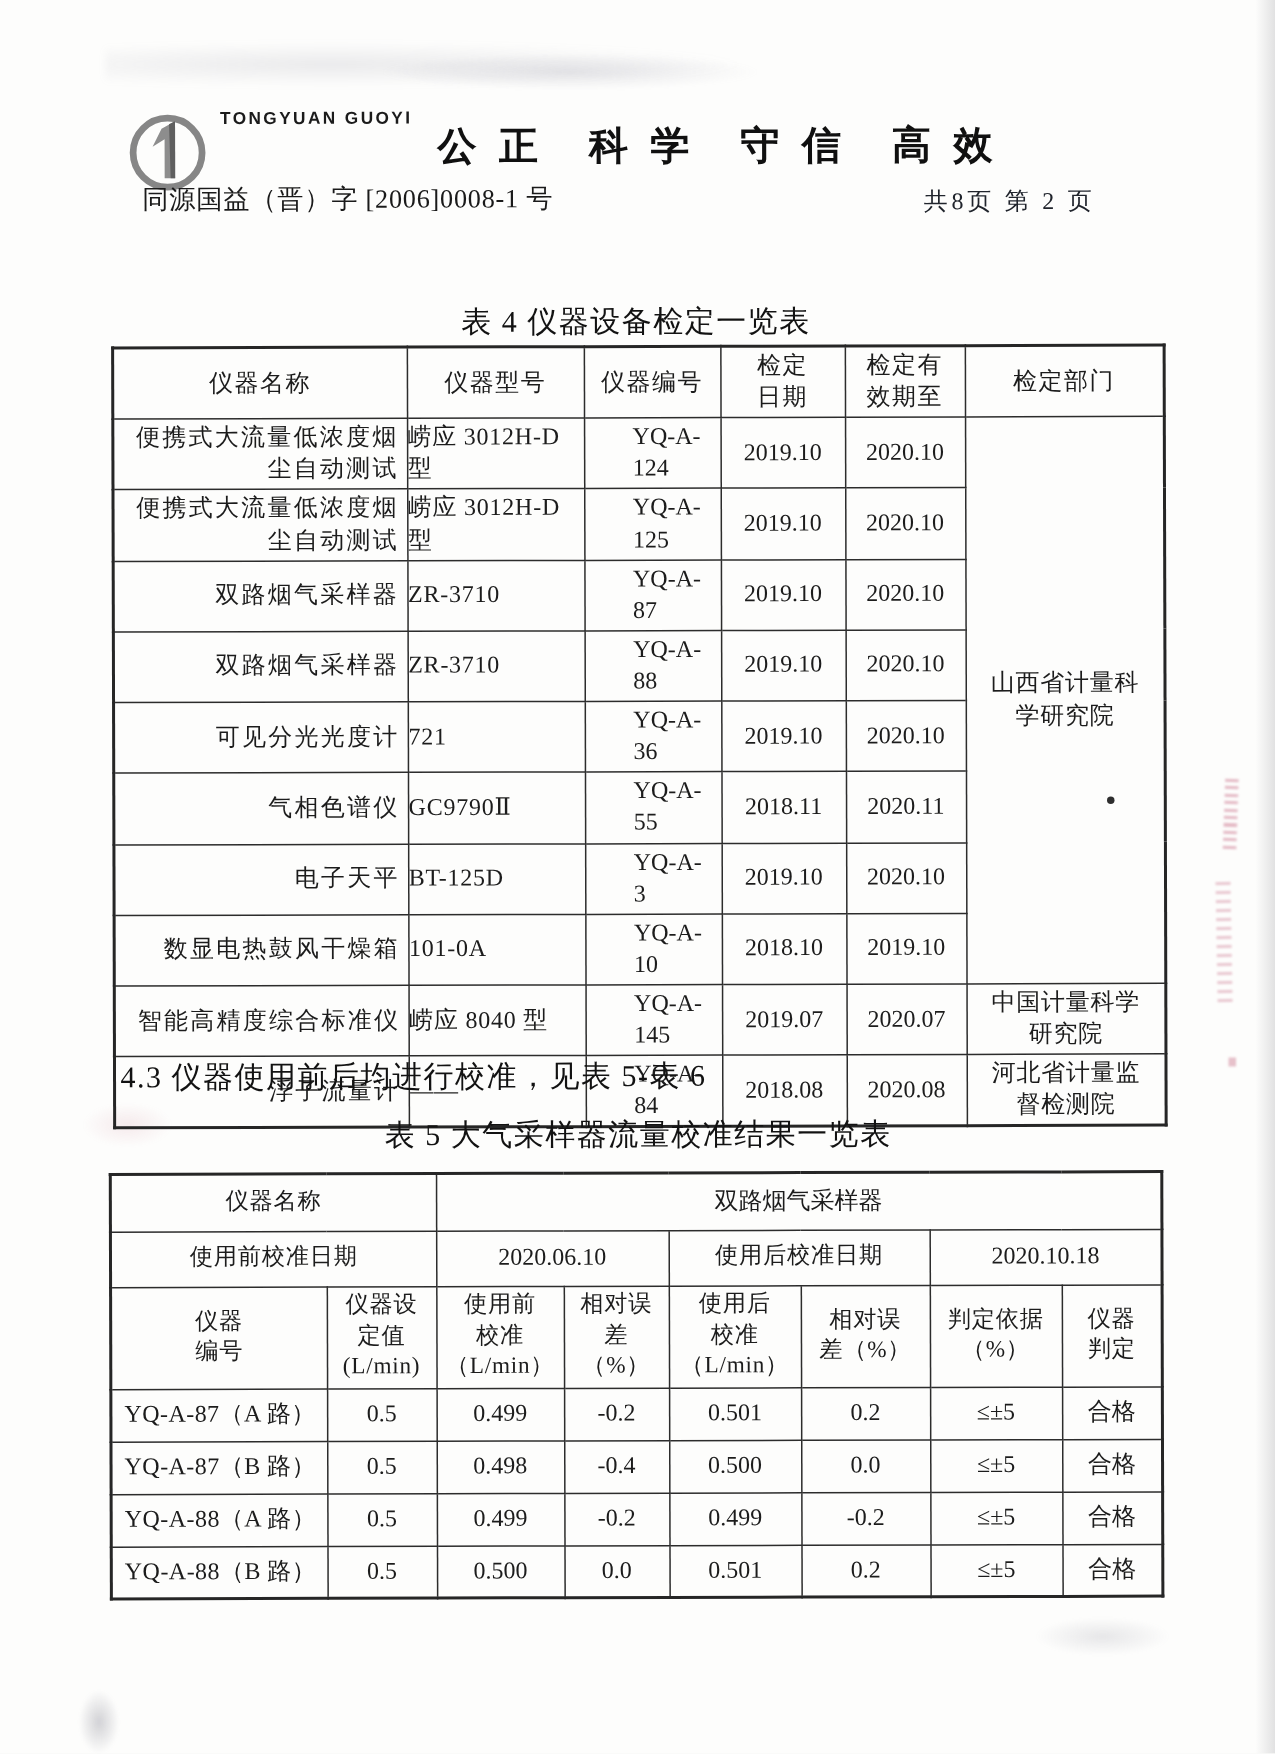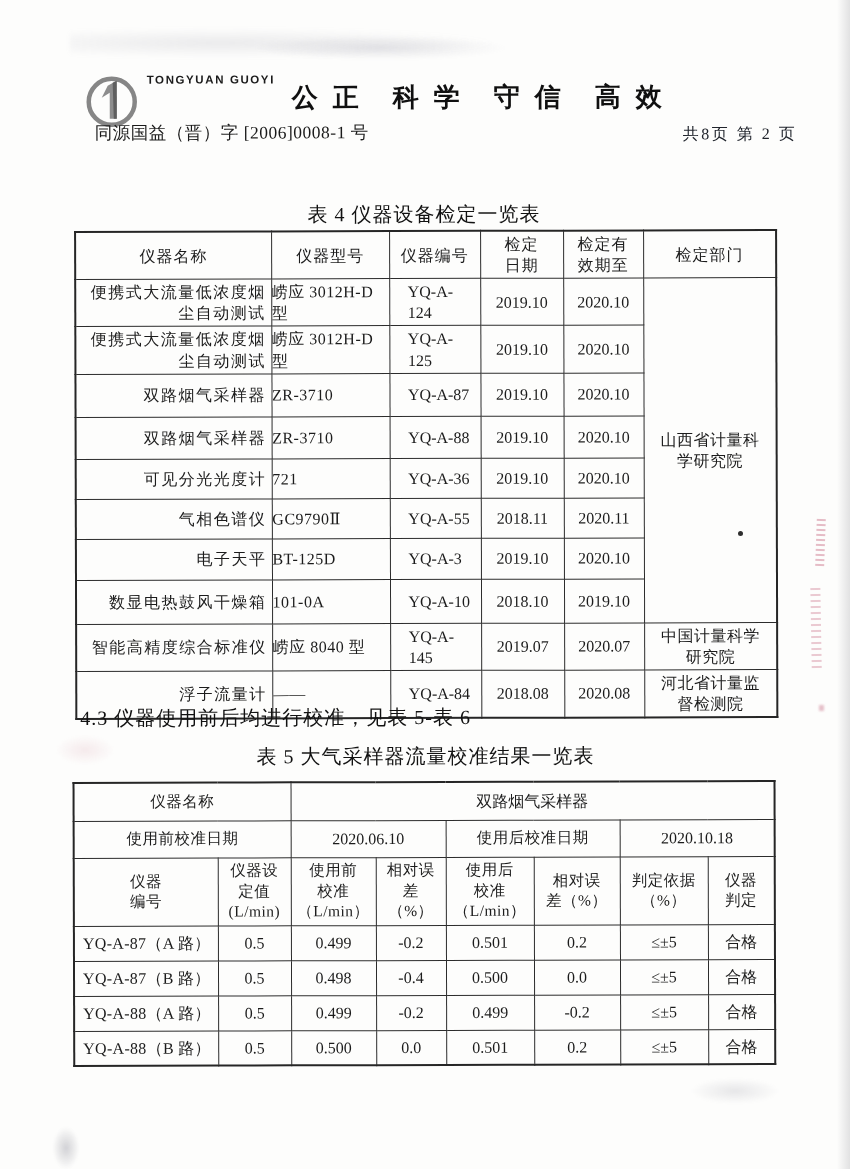--- a/index.html
+++ b/index.html
@@ -47,21 +47,21 @@
     font-family:"Liberation Sans","DejaVu Sans",sans-serif;
     font-size:33px;font-weight:bold;letter-spacing:4px;color:#141414;line-height:1.05;}
   .logo-latin{
     font-family:"Liberation Sans","DejaVu Sans",sans-serif;
     font-size:11.5px;font-weight:bold;letter-spacing:1.6px;color:#1b1b1b;margin-top:1px;}
   .slogans{position:absolute;left:293px;top:80px;display:flex;gap:19px;
     font-family:"Liberation Sans","DejaVu Sans",sans-serif;
     font-size:26px;font-weight:bold;color:#101010;}
   .slogans span{letter-spacing:15px;}
   .doc-number{position:absolute;left:96px;top:120px;font-size:17.5px;letter-spacing:0.5px;color:#1a1a1a;}
-  .pagination{position:absolute;left:684px;top:125px;font-size:16px;letter-spacing:2.5px;color:#20242c;}
+  .pagination{position:absolute;left:617px;top:125px;font-size:16px;letter-spacing:2.5px;color:#20242c;}
 
   
   .section-heading{position:absolute;left:80px;font-size:20px;letter-spacing:1px;color:#121212;}
   .s42{top:151px;}
   .s43{top:704px;}
   .table-title{position:absolute;left:0;width:850px;text-align:center;font-size:20px;letter-spacing:1px;color:#121212;}
   .t4-title{top:201px;}
   .t5-title{top:743px;}
 
   
@@ -76,21 +76,21 @@
     vertical-align:middle;
     text-align:center;
     padding:2px 5px;
     white-space:pre-line;
     overflow:hidden;
   }
   .t4{border:2px solid #262626;}
   .t5{border:2px solid #262626;}
   .cell-name{text-align:right;padding-left:8px;letter-spacing:1.5px;}
   .cell-model{text-align:left;padding-left:0;letter-spacing:0.5px;}
-  .cell-serial{text-align:left;padding-left:18px;}
+  .cell-serial{text-align:left;padding-left:32px;}
   .cell-dept{letter-spacing:0.5px;}
   .t5 th{font-size:15.5px;letter-spacing:0.5px;}
   .t5 .cell-id{text-align:left;padding-left:8px;letter-spacing:0.3px;}
   .hdr{letter-spacing:1px;}
 </style>
 </head>
 <body>
 
 <div class="page">
 

